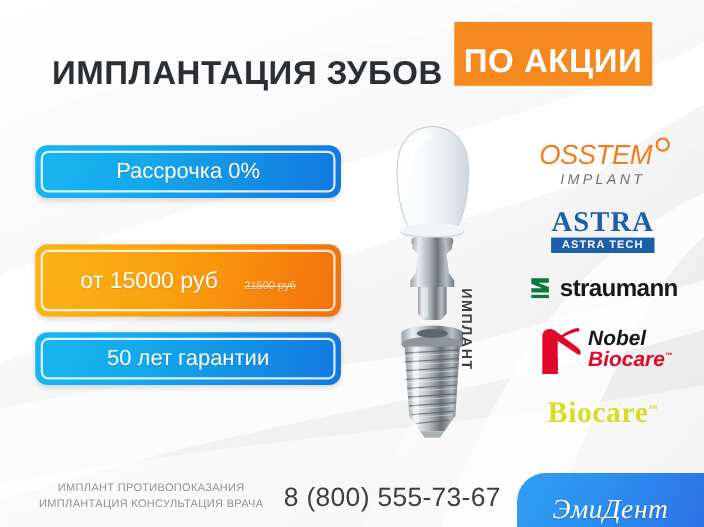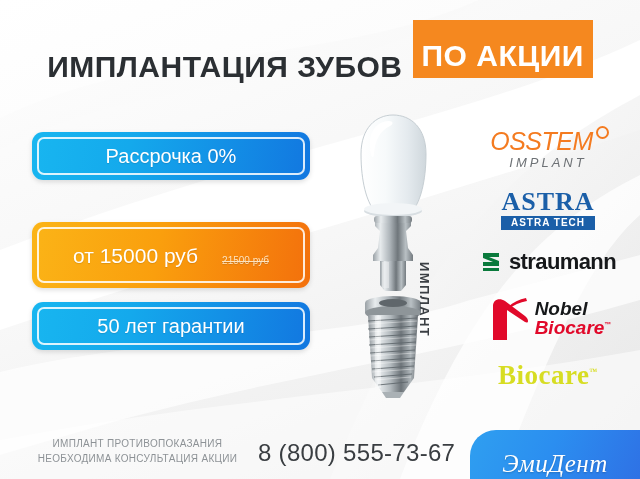--- a/index.html
+++ b/index.html
@@ -273,21 +273,21 @@
     </div>
 
     <div class="brand" id="brand-dentium">
       <span class="dentium-word"><span>Biocare</span><span class="dentium-tm">™</span></span>
     </div>
 
   </div>
 
   <div class="disclaimer">
     <div>ИМПЛАНТ ПРОТИВОПОКАЗАНИЯ</div>
-    <div>НЕОБХОДИМА КОНСУЛЬТАЦИЯ АКЦИИ</div>
+    <div>ИМПЛАНТАЦИЯ КОНСУЛЬТАЦИЯ ВРАЧА</div>
   </div>
 
   <div class="phone">8 (800) 555-73-67</div>
 
   <div class="logo-badge">
     <span class="logo-badge-text">ЭмиДент</span>
   </div>
 
 </div>
 

